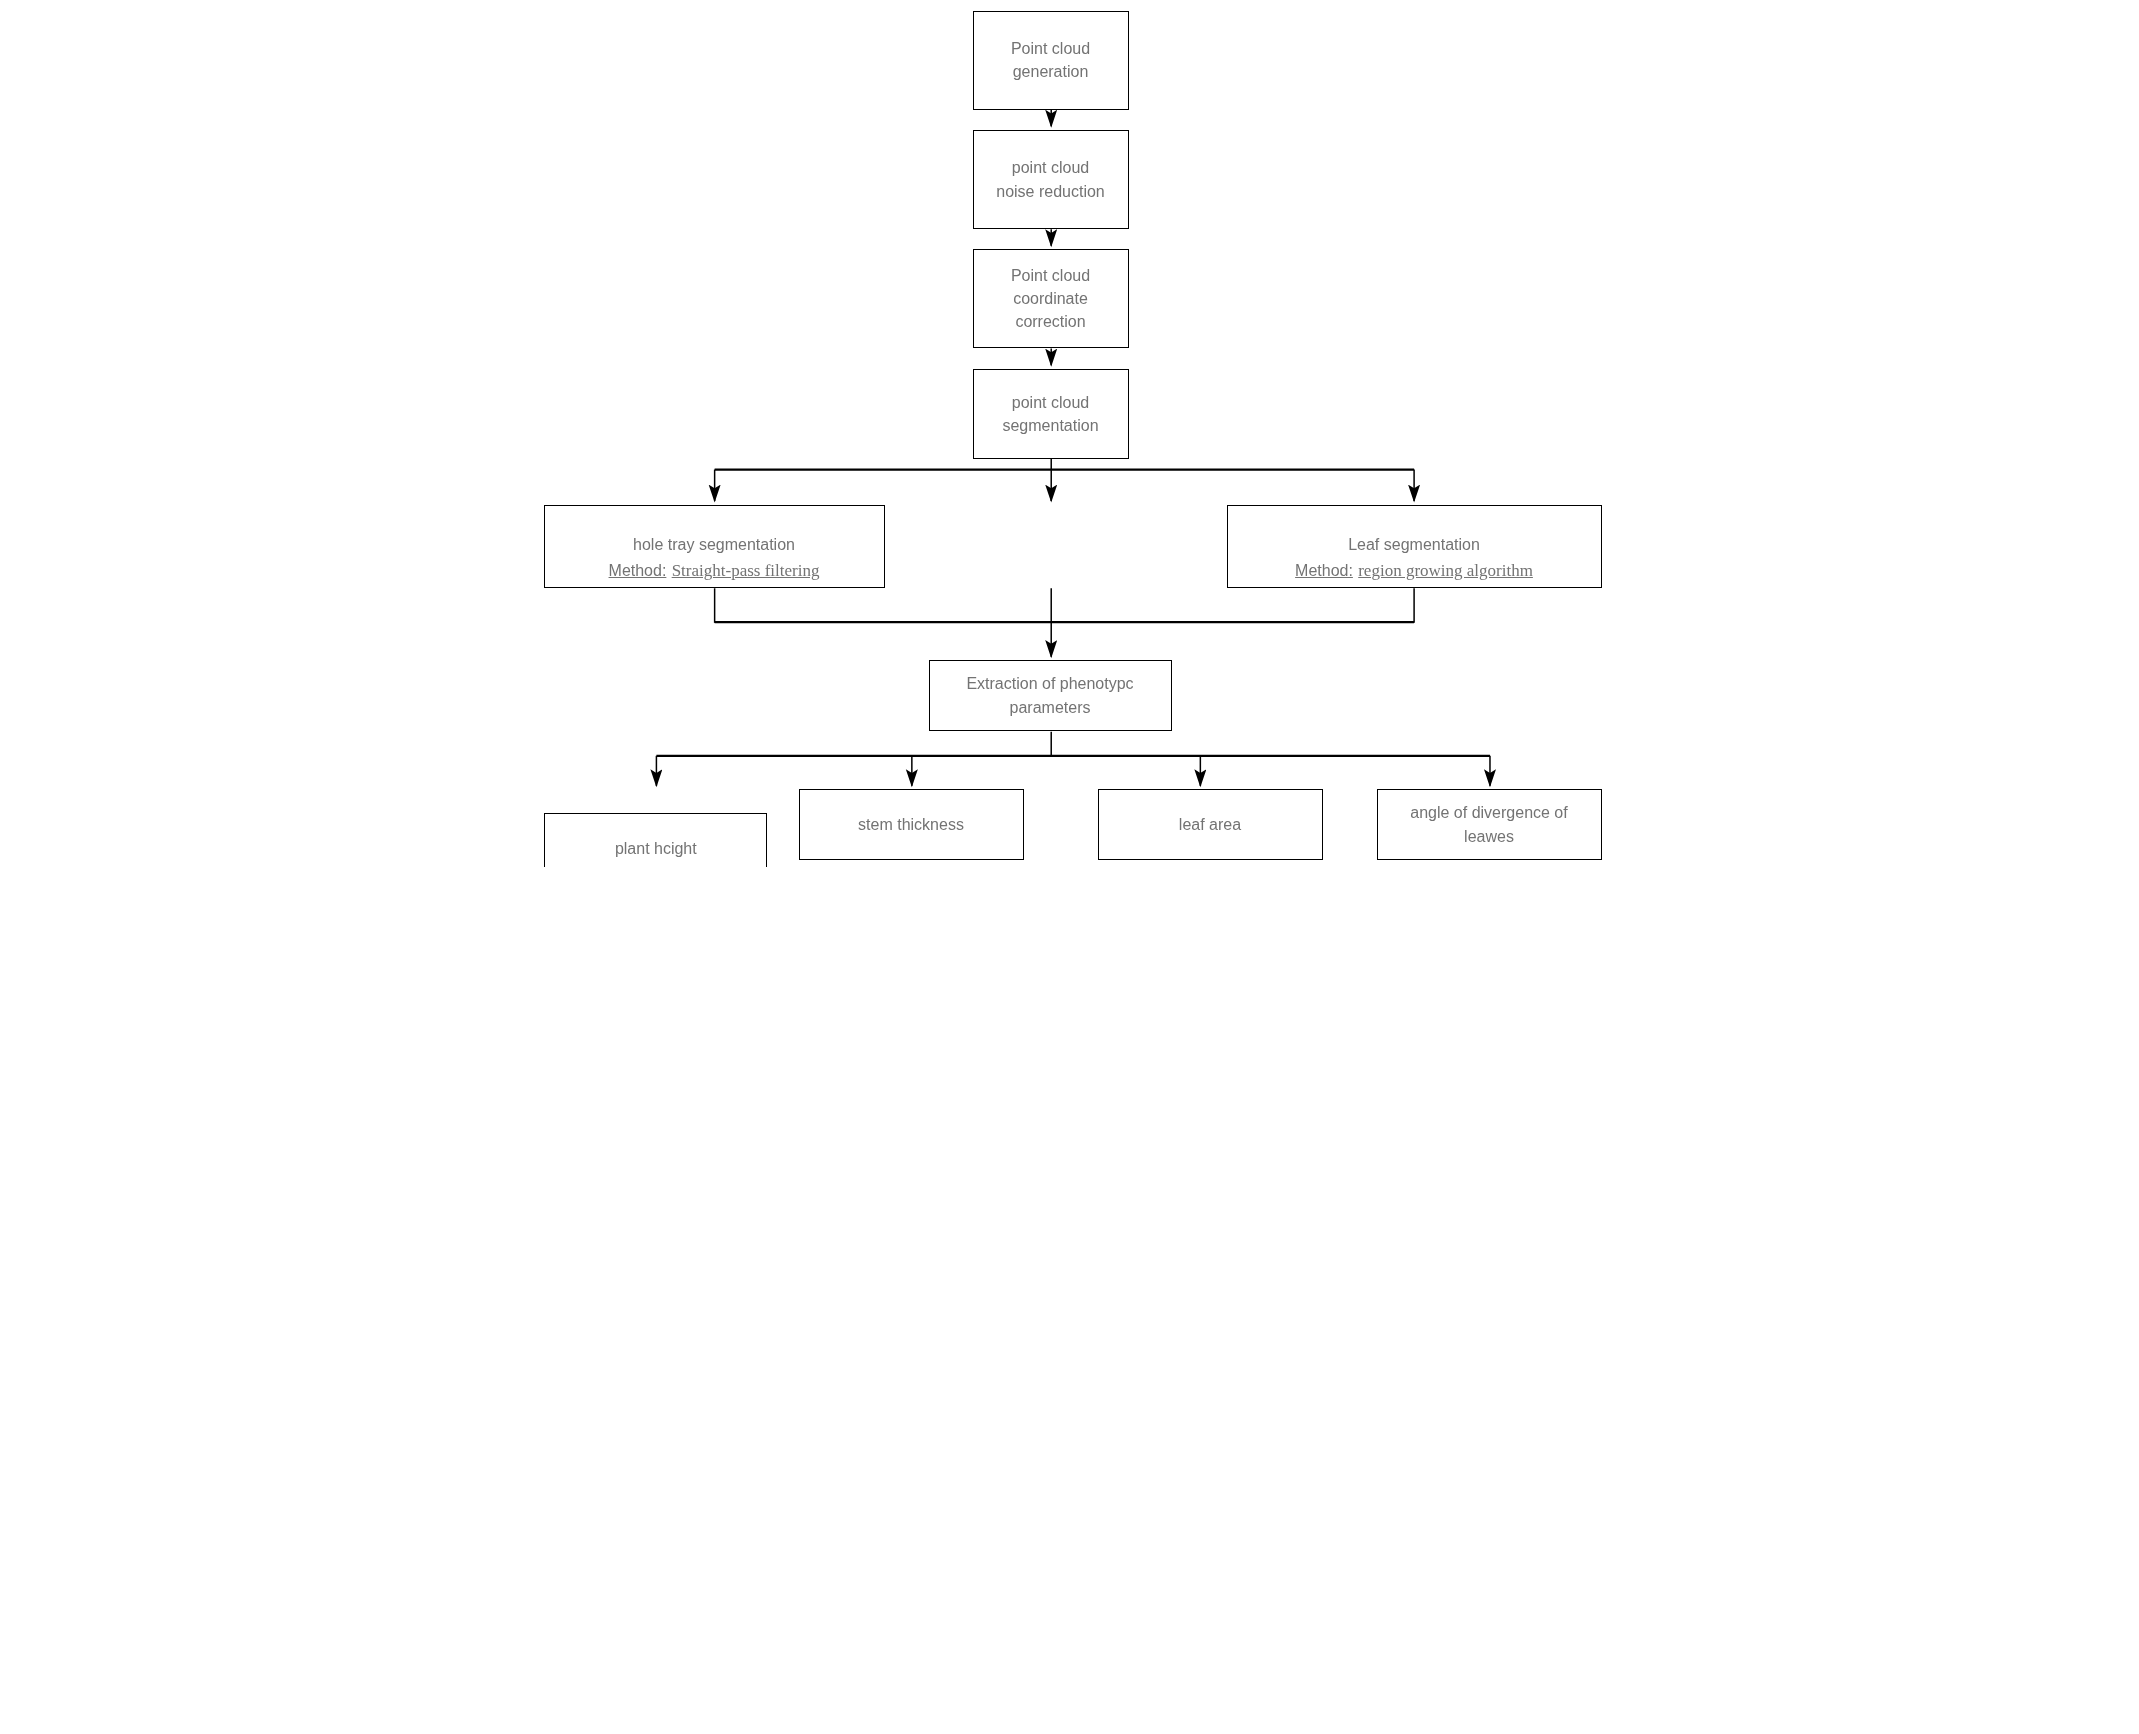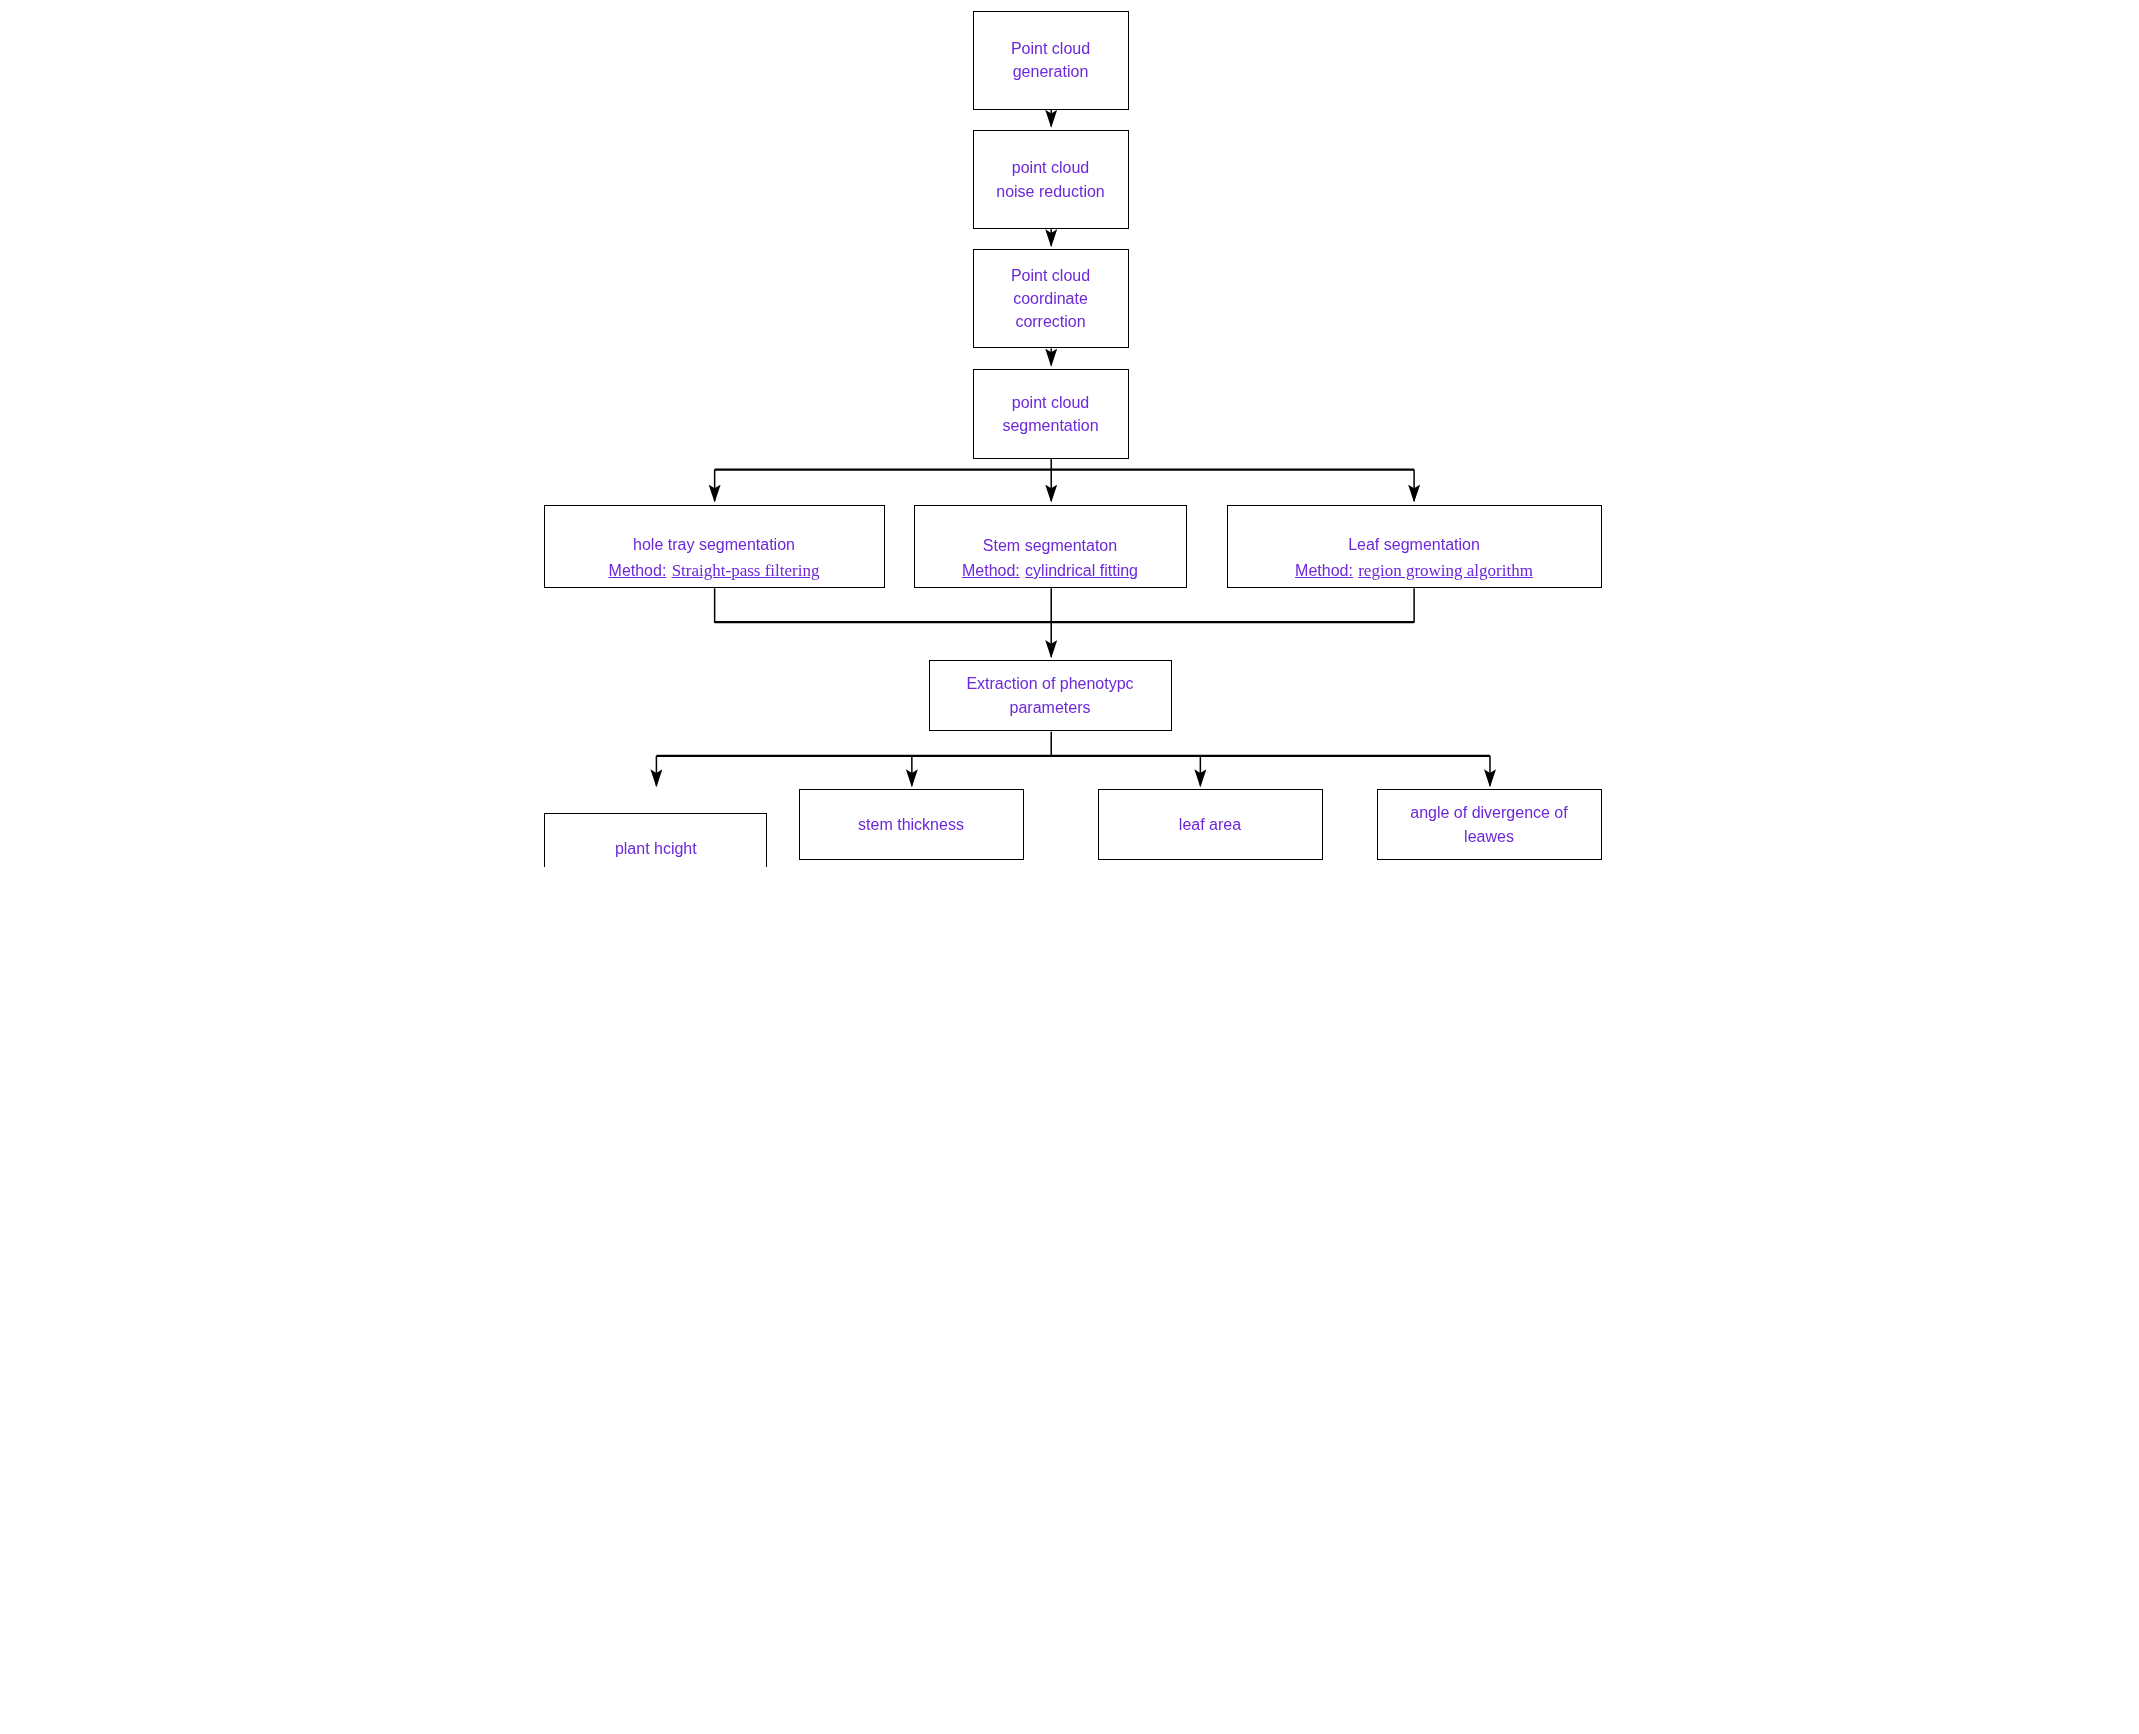--- a/index.html
+++ b/index.html
@@ -5,21 +5,21 @@
   html, body {
     margin: 0;
     padding: 0;
     background: #ffffff;
   }
   .canvas {
     position: relative;
     width: 1070px;
     height: 867px;
     background: #ffffff;
-    color: #6d28d9;
+    color: #737373;
     font-family: "Liberation Sans", sans-serif;
     margin: 0 auto;
     overflow: hidden;
   }
   svg.wires {
     position: absolute;
     left: 0; top: 0;
     width: 1070px;
     height: 867px;
     pointer-events: none;
@@ -116,26 +116,20 @@
     <div>segmentation</div>
   </div>
 
   <div class="node" style="left:9px; top:505px; width:341px; height:83px;">
     <div class="title">hole tray segmentation</div>
     <div class="method">
       <span class="mlabel">Method:</span><span class="mvalue serif">Straight-pass filtering</span>
     </div>
   </div>
 
-  <div class="node" style="left:379px; top:505px; width:273px; height:83px;">
-    <div class="title">Stem segmentaton</div>
-    <div class="method">
-      <span class="mlabel">Method:</span><span class="mvalue">cylindrical fitting</span>
-    </div>
-  </div>
 
   <div class="node" style="left:692px; top:505px; width:375px; height:83px;">
     <div class="title">Leaf segmentation</div>
     <div class="method">
       <span class="mlabel">Method:</span><span class="mvalue serif">region growing algorithm</span>
     </div>
   </div>
 
   <div class="node" style="left:394px; top:660px; width:243px; height:71px;">
     <div>Extraction of phenotypc</div>

